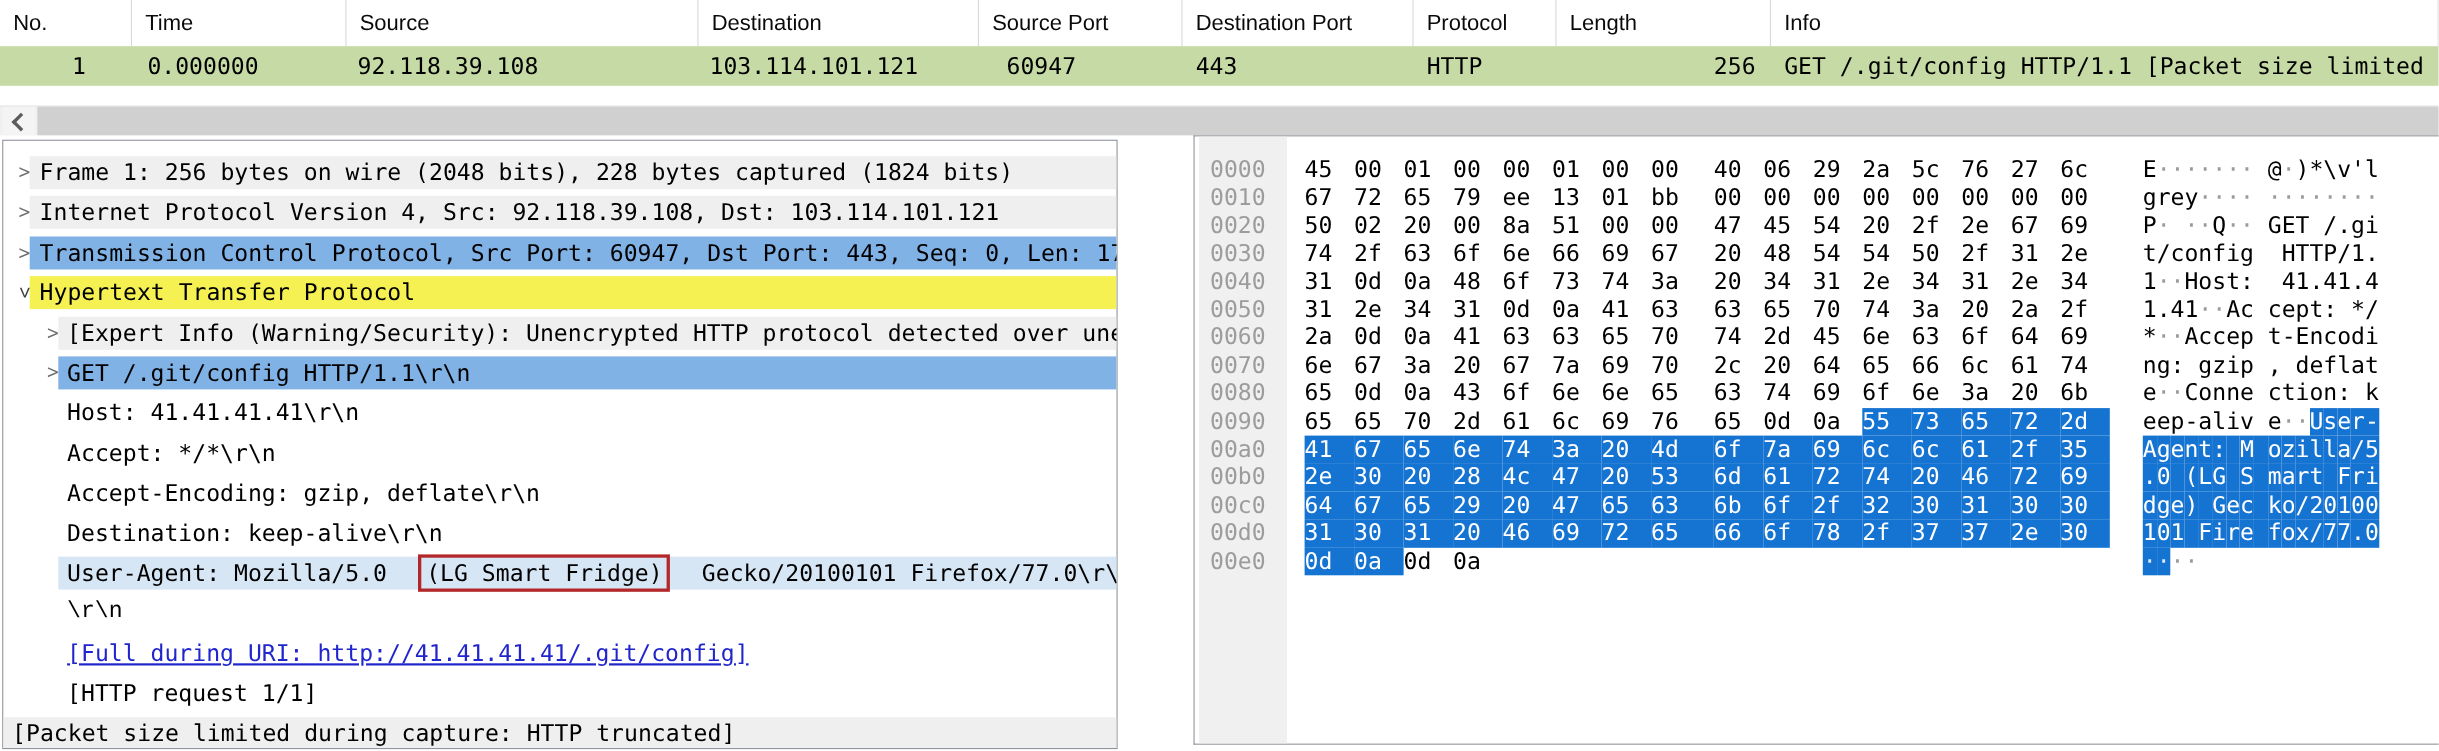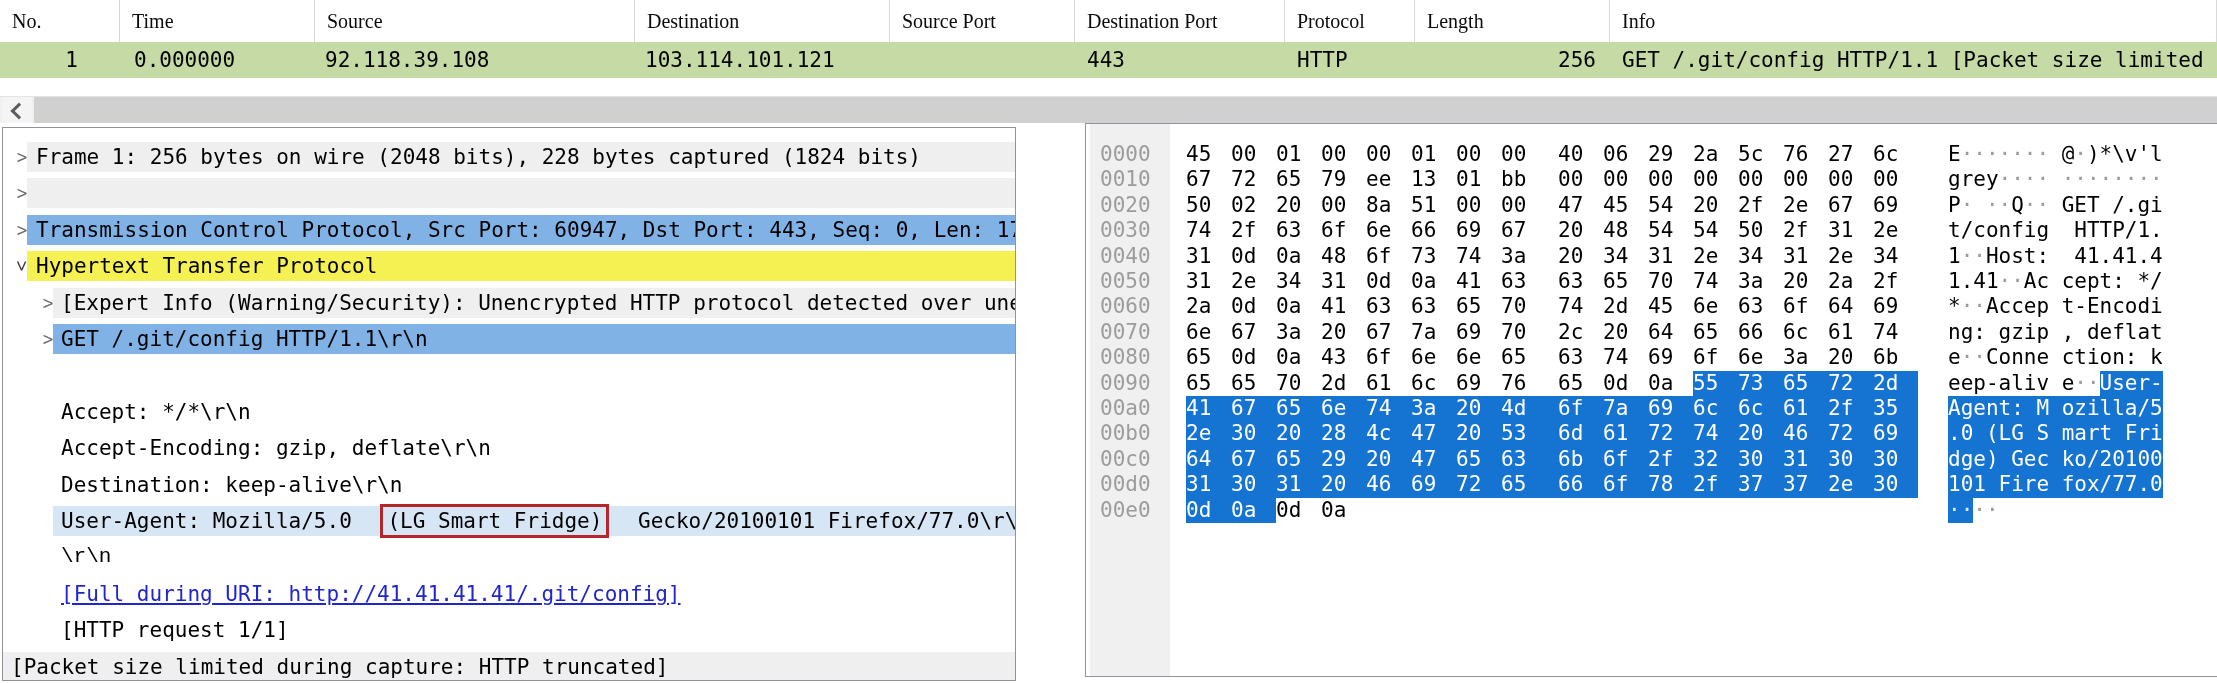--- a/index.html
+++ b/index.html
@@ -2,21 +2,21 @@
 <html><head>
 <meta charset="utf-8">
 <style>
   html,body{margin:0;padding:0;background:#fff;}
   body{width:2217px;height:683px;position:relative;overflow:hidden;
        font-family:"DejaVu Sans Mono",monospace;color:#000;}
   
   .plist{position:absolute;left:0;top:0;width:2217px;height:96px;background:#fff;}
   .phead{position:absolute;left:0;top:0;width:2217px;height:42px;background:#fff;}
   .hcell{position:absolute;top:0;height:42px;box-sizing:border-box;border-right:1px solid #d9d9d9;
-         font-family:Liberation Serif, serif;font-size:20px;line-height:42px;
+         font-family:Liberation Sans, sans-serif;font-size:20px;line-height:42px;
          white-space:pre;overflow:hidden;color:#0a0a0a;}
   .prow{position:absolute;left:0;top:42px;width:2217px;height:36px;background:#c5daa4;}
   .pcell{position:absolute;top:0;height:36px;line-height:36px;font-size:21px;
          white-space:pre;overflow:hidden;box-sizing:border-box;}
   
   .hscroll{position:absolute;left:0;top:96px;width:2217px;height:26px;background:#f0f0f0;border-top:1px solid #e3e3e3;}
   .hbtn{position:absolute;left:2px;top:0;width:30px;height:26px;background:#f4f4f4;}
   .chev{position:absolute;left:11px;top:8px;width:9px;height:9px;
         border-left:3px solid #5c5c5c;border-bottom:3px solid #5c5c5c;transform:rotate(45deg);}
   .hthumb{position:absolute;left:34px;top:0;right:0;height:26px;background:#d0d0d0;}
@@ -64,41 +64,43 @@
       <div class="hcell" style="left: 1075px; width: 210px; padding-left: 12px;">Destination Port</div>
       <div class="hcell" style="left: 1285px; width: 130px; padding-left: 12px;">Protocol</div>
       <div class="hcell" style="left: 1415px; width: 195px; padding-left: 12px;">Length</div>
       <div class="hcell" style="left: 1610px; width: 607px; padding-left: 12px;">Info</div>
     </div>
   <div class="prow" id="prow">
       <div class="pcell" style="left: 0px; width: 120px; text-align: right; padding-right: 42px;">1</div>
       <div class="pcell" style="left: 120px; width: 195px; padding-left: 14px;">0.000000</div>
       <div class="pcell" style="left: 315px; width: 320px; padding-left: 10px;">92.118.39.108</div>
       <div class="pcell" style="left: 635px; width: 255px; padding-left: 10px;">103.114.101.121</div>
+      <div class="pcell" style="left: 890px; width: 185px; padding-left: 25px;">60947</div>
       <div class="pcell" style="left: 1075px; width: 210px; padding-left: 12px;">443</div>
       <div class="pcell" style="left: 1285px; width: 130px; padding-left: 12px;">HTTP</div>
       <div class="pcell" style="left: 1415px; width: 195px; text-align: right; padding-right: 14px;">256</div>
       <div class="pcell" style="left: 1610px; width: 607px; padding-left: 12px;">GET /.git/config HTTP/1.1 [Packet size limited during</div>
     </div>
 </div>
 
 <div class="hscroll">
   <div class="hbtn">
     <span class="chev"></span>
   </div>
   <div class="hthumb"></div>
 </div>
 
 <div class="dpane" id="dpane">
     <div class="drow" style="top: 11px;"><div class="bg bg-gray" style="left: 24px;"></div><div class="arrow" style="left: 12px;">&gt;</div><div class="dtext" style="left: 33px;">Frame 1: 256 bytes on wire (2048 bits), 228 bytes captured (1824 bits)</div></div>
-    <div class="drow" style="top: 47.4px;"><div class="bg bg-gray" style="left: 24px;"></div><div class="arrow" style="left: 12px;">&gt;</div></div>
+    <div class="drow" style="top: 47.4px;"><div class="bg bg-gray" style="left: 24px;"></div><div class="arrow" style="left: 12px;">&gt;</div><div class="dtext" style="left: 33px;">Internet Protocol Version 4, Src: 92.118.39.108, Dst: 103.114.101.121</div></div>
     <div class="drow" style="top: 83.8px;"><div class="bg bg-blue" style="left: 24px;"></div><div class="arrow" style="left: 12px;">&gt;</div><div class="dtext" style="left: 33px;">Transmission Control Protocol, Src Port: 60947, Dst Port: 443, Seq: 0, Len: 174</div></div>
     <div class="drow" style="top: 120.2px;"><div class="bg bg-yellow" style="left: 24px;"></div><div class="arrow exp" style="left: 12px;">&gt;</div><div class="dtext" style="left: 33px;">Hypertext Transfer Protocol</div></div>
     <div class="drow" style="top: 156.6px;"><div class="bg bg-gray" style="left: 50px;"></div><div class="arrow" style="left: 38px;">&gt;</div><div class="dtext" style="left: 58px;">[Expert Info (Warning/Security): Unencrypted HTTP protocol detected over unencrypted port]</div></div>
     <div class="drow" style="top: 193px;"><div class="bg bg-blue" style="left: 50px;"></div><div class="arrow" style="left: 38px;">&gt;</div><div class="dtext" style="left: 58px;">GET /.git/config HTTP/1.1\r\n</div></div>
+    <div class="drow" style="top: 229.4px;"><div class="dtext" style="left: 58px;">Host: 41.41.41.41\r\n</div></div>
     <div class="drow" style="top: 265.8px;"><div class="dtext" style="left: 58px;">Accept: */*\r\n</div></div>
     <div class="drow" style="top: 302.2px;"><div class="dtext" style="left: 58px;">Accept-Encoding: gzip, deflate\r\n</div></div>
     <div class="drow" style="top: 338.6px;"><div class="dtext" style="left: 58px;">Destination: keep-alive\r\n</div></div>
     <div class="drow" style="top: 375px;"><div class="bg bg-paleblue" style="left: 50px;"></div><div class="dtext" style="left: 58px;"><span>User-Agent: Mozilla/5.0 </span><span class="redbox">(LG Smart Fridge)</span><span> Gecko/20100101 Firefox/77.0\r\n</span></div></div>
     <div class="drow" style="top: 411.4px; font-family: Liberation Mono, monospace;"><div class="dtext" style="left: 58px;">\r\n</div></div>
     <div class="drow" style="top: 447.8px;"><div class="dtext dlink" style="left: 58px;">[Full during URI: http://41.41.41.41/.git/config]</div></div>
     <div class="drow" style="top: 484.2px;"><div class="dtext" style="left: 58px;">[HTTP request 1/1]</div></div>
     <div class="drow" style="top: 520.6px;"><div class="bg bg-gray" style="left: 0px;"></div><div class="dtext" style="left: 8px;">[Packet size limited during capture: HTTP truncated]</div></div>
   </div>
 

